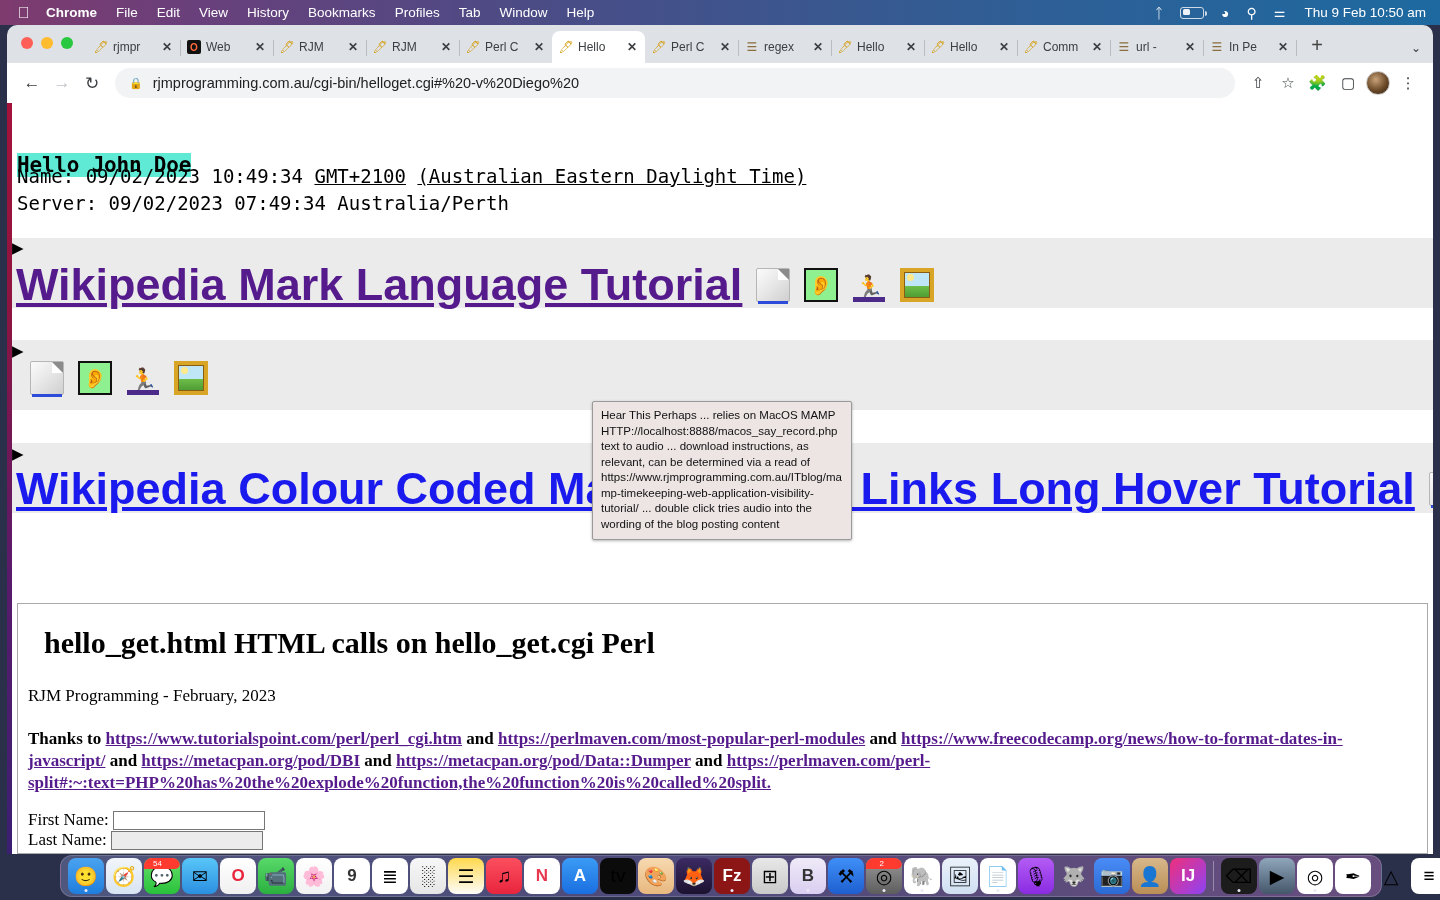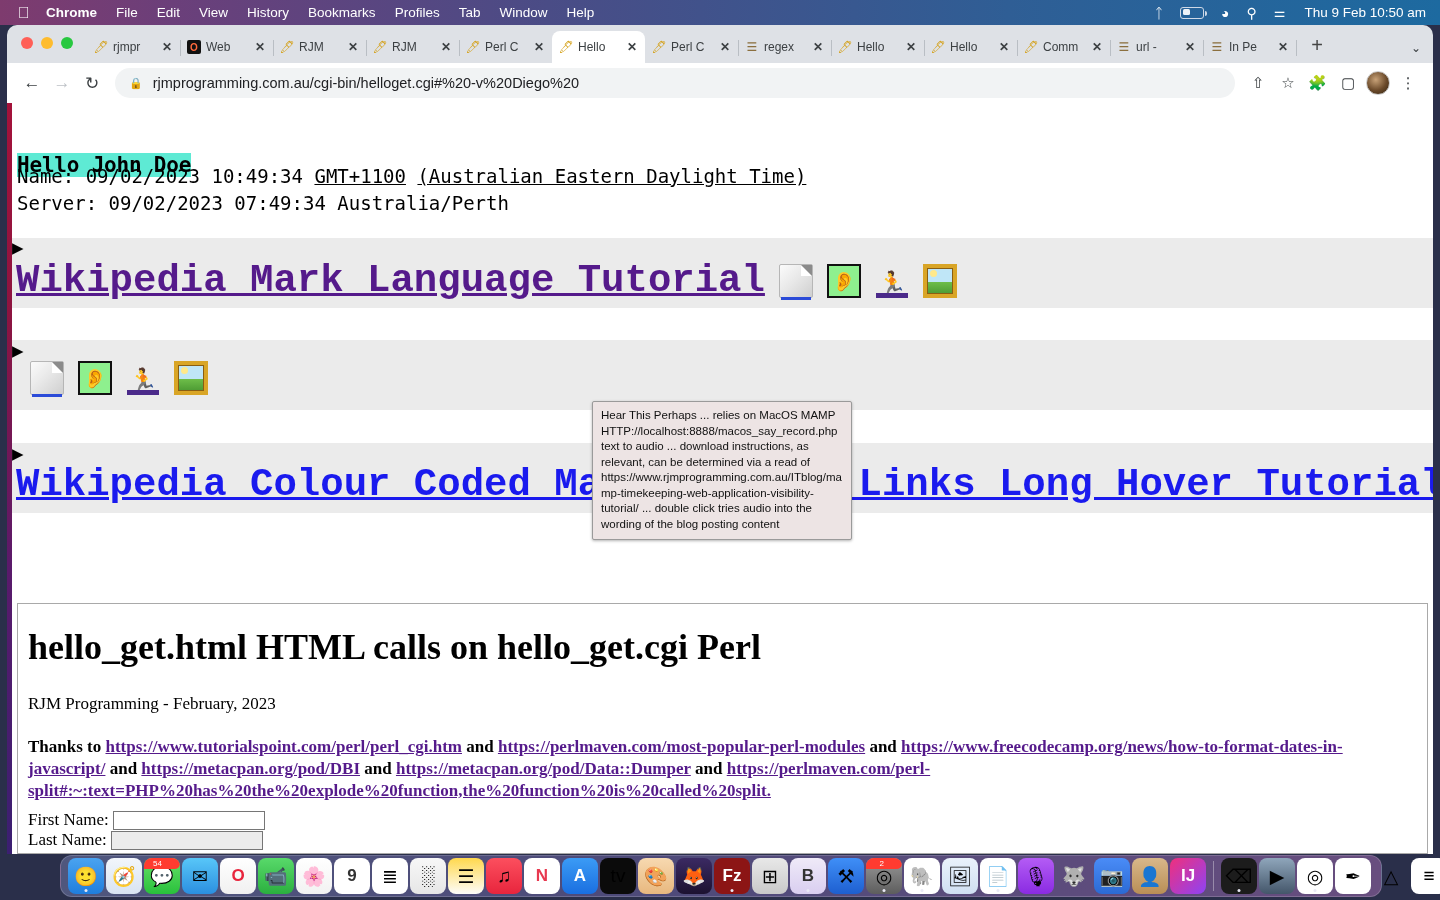--- a/index.html
+++ b/index.html
@@ -75,21 +75,21 @@
   .mono { font-family: "DejaVu Sans Mono", "Liberation Mono", monospace; }
   #hello { position:absolute; left:10px; top:34px; }
   #helloname { display:inline-block; background:#5eead4; font-size:21px; font-weight:bold; letter-spacing:-0.2px;margin-top:16px; }
   #localline { position:absolute; left:10px; top:62px; font-size:19px; white-space:nowrap;}
   #localline .u { text-decoration: underline; }
   #serverline { position:absolute; left:10px; top:89px; font-size:19px; white-space:nowrap;}
 
   .linkblock { position:absolute; left:5px; width:1421px; background:#ebebeb; }
   .arrow { position:absolute; left:5px; font-size:15px; color:#000; line-height:1; }
   .bigrow { position:absolute; display:flex; align-items:center; gap:0px; }
-  .biglink { font-family:Liberation Mono, monospace; font-size:39px; font-weight:bold; text-decoration: underline; white-space:nowrap; }
+  .biglink { font-family:Liberation Sans, sans-serif; font-size:45px; font-weight:bold; text-decoration: underline; white-space:nowrap; }
   .biglink.visited { color:#551a8b; }
   .biglink.unvisited { color:#1a1aee; }
   .ico { width:34px; height:34px; margin-left:14px; position:relative; flex:0 0 auto;}
 
   
   .ico-page { background: linear-gradient(135deg,#fbfbfb 0%,#e9e9e9 45%,#cfcfcf 100%); border:1px solid #b6b6b6; border-radius:2px;}
   .ico-page::before { content:""; position:absolute; right:0; top:0; border-width:0 11px 11px 0; border-style:solid; border-color:#fff #8b8b8b; }
   .ico-page::after { content:""; position:absolute; left:1px; right:1px; bottom:-3px; height:3px; background:#2b4bd8; }
   .ico-ear { background:#8ef08e; border:2px solid #111; display:flex; align-items:center; justify-content:center; font-size:19px; }
   .ico-run { display:flex; align-items:flex-end; justify-content:center; font-size:24px; }
@@ -103,21 +103,21 @@
     font-size:11.5px; line-height:15.5px; color:#111; padding:6px 8px 7px 8px;
     box-shadow: 0 1px 3px rgba(0,0,0,.3); z-index: 20; word-break: break-word;
   }
 
   
   #docframe {
     position:absolute; left:10px; top:500px; width:1411px; height:251px;
     background:#fff; border:1px solid #a9a9a9; overflow:hidden;
     font-family:"Liberation Serif", serif;
   }
-  #doctitle { font-size:36px; font-weight:bold; margin:22px 0 0 10px; }
+  #doctitle { font-size:30px; font-weight:bold; margin:22px 0 0 26px; }
   #docsub { font-size:17px; font-weight:normal; margin:26px 0 0 10px; }
   #thanks { font-size:17px; font-weight:bold; margin:22px 10px 0 10px; line-height:22px; }
   #thanks a { color:#551a8b; text-decoration: underline; }
   .formrow { margin-left:10px; font-size:17px; display:flex; align-items:center; }
   .formrow input { font-family:"Liberation Serif", serif; font-size:15px; height:19px; width:152px;
     margin-left:4px; border:1px solid #767676; background:#fff; }
   .formrow.second input { background:#ececec; }
   #form { position:absolute; left:0; bottom:3px; width:100%; }
 
   
@@ -297,21 +297,21 @@
 
   <div id="viewport">
     <div id="pageleftborder"></div>
 
     <div id="hello">
       <span id="helloname" class="mono">Hello John Doe</span>
     </div>
     <div id="localline" class="mono">
       <span> Name:</span>
       <span>09/02/2023 10:49:34</span>
-      <span class="u">GMT+1100</span>
+      <span class="u">GMT+2100</span>
       <span class="u">(Australian Eastern Daylight Time)</span>
     </div>
     <div id="serverline" class="mono">
       <span>Server:</span>
       <span>09/02/2023 07:49:34</span>
       <span>Australia/Perth</span>
     </div>
 
     <div class="linkblock" style="top:135px;height:70px;"></div>
     <span class="arrow" style="top:137px;">▶</span>

